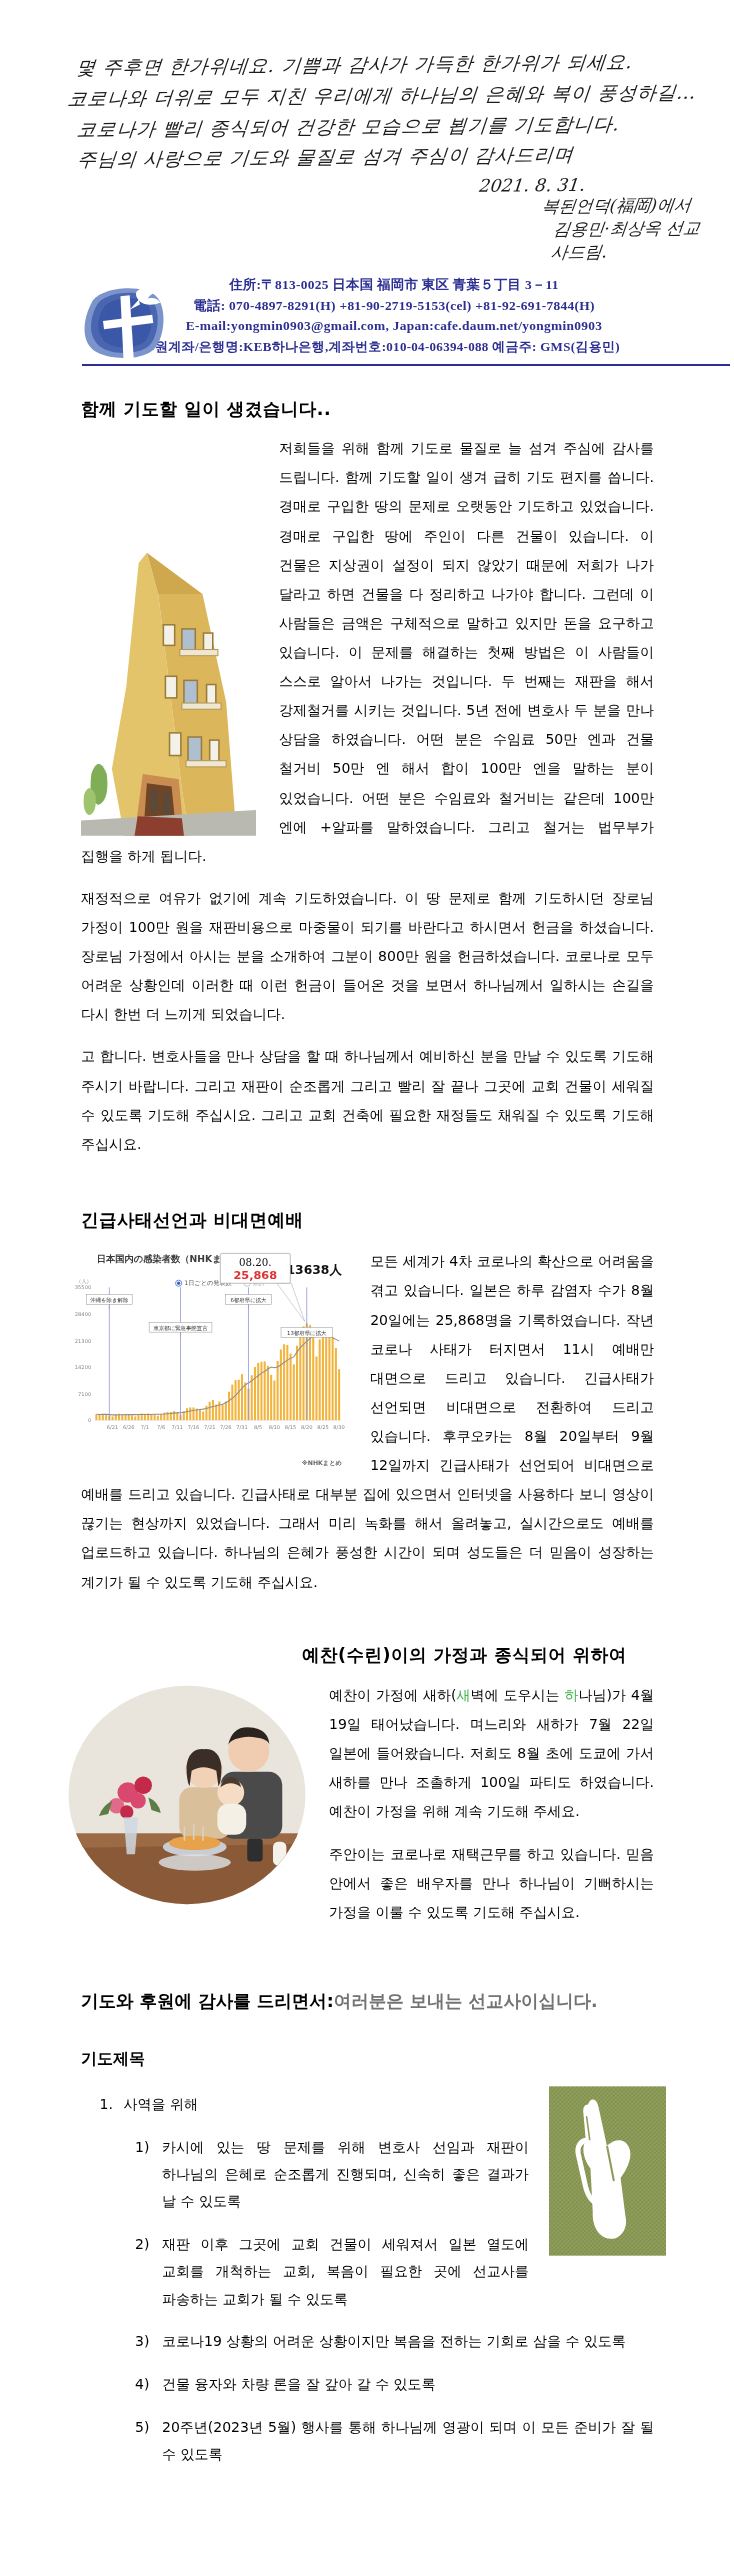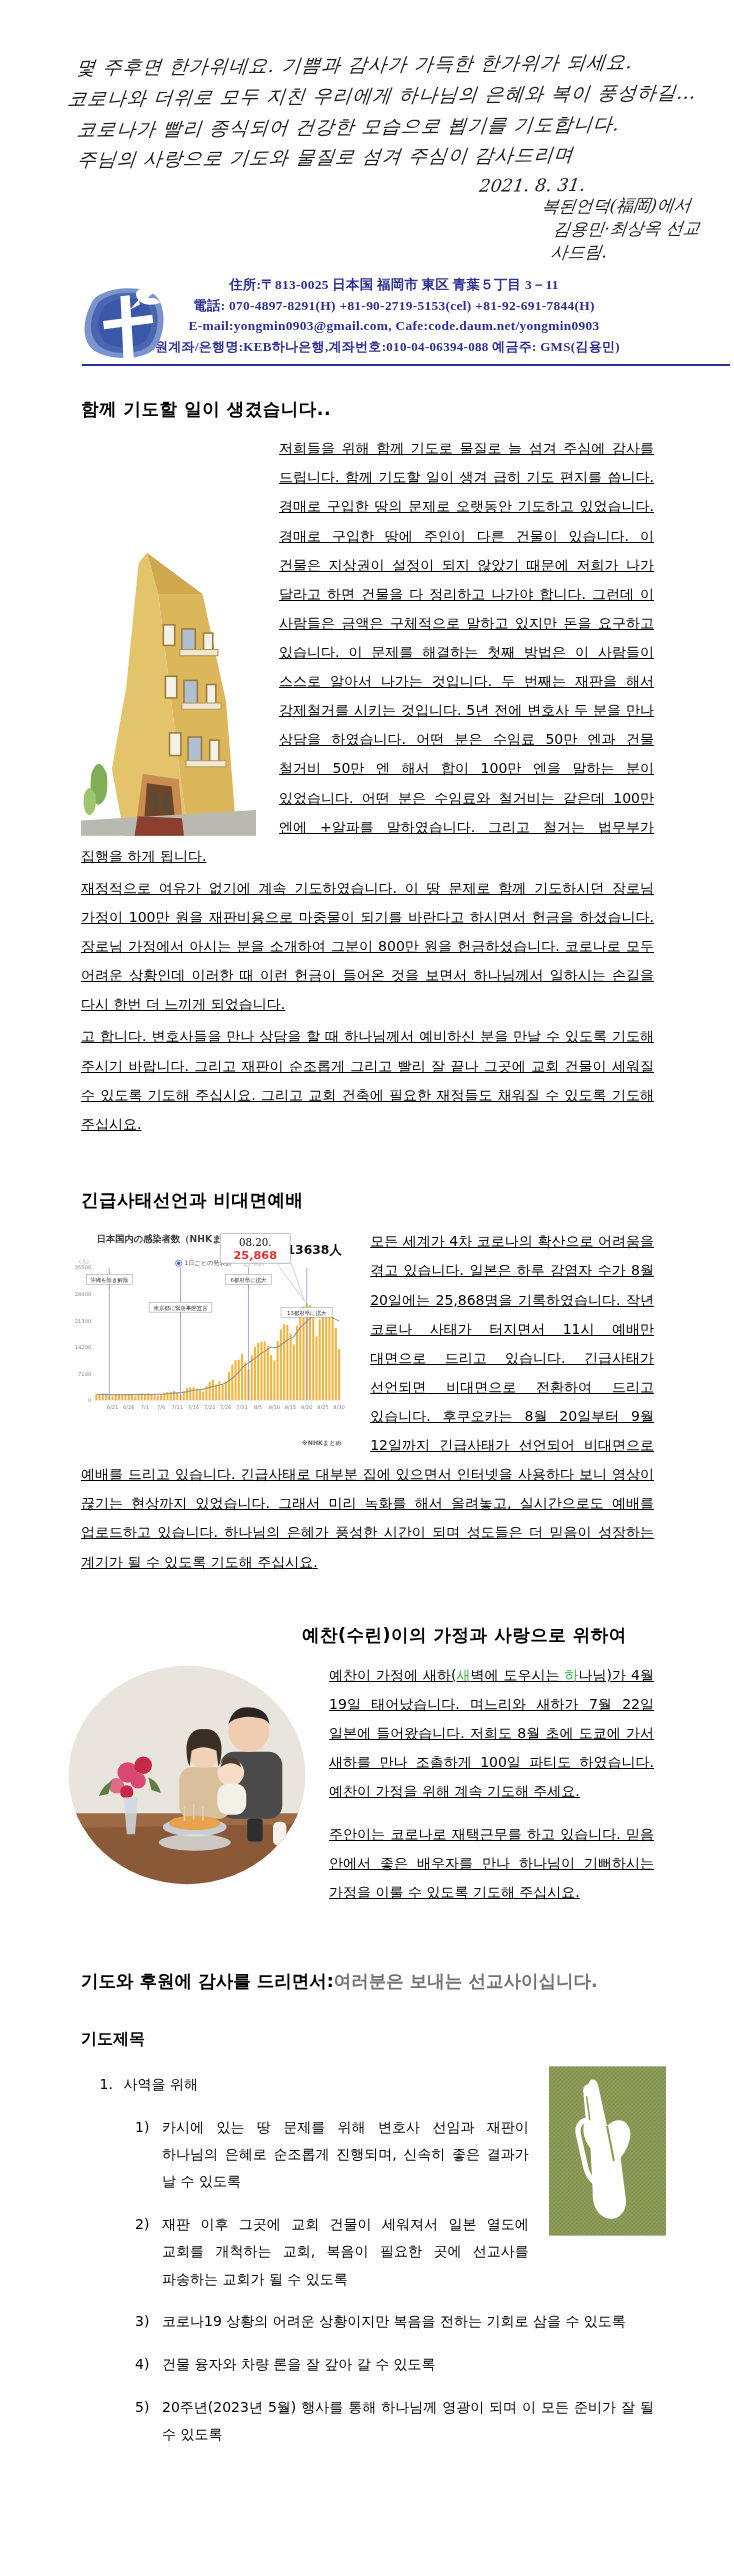--- a/index.html
+++ b/index.html
@@ -23,21 +23,21 @@
   .lh-verse { font-size:16px; letter-spacing:0.5px; }
   .lh-line { font-size:13.4px; margin-top:3px; letter-spacing:0.3px; }
   .lh-en { text-align:center; margin-left:0; font-size:13.4px; }
   .lh-account { text-align:center; font-size:13px; margin-top:4.1px; }
   .lh-rule { border-bottom:2.1px solid #2d3092; margin:8.2px 5.2px 0 82px; }
 
   
   section { padding:0 81px; }
   h2.sec-h { font-size:17.5px; font-weight:bold; letter-spacing:0.5px; }
   .body-txt { font-size:14px; line-height:2.08; text-align:justify; word-break:keep-all; }
-  .body-txt p { margin-top:3px; text-indent:17.5px;text-decoration:underline; }
+  .body-txt p { margin-top:13px; text-indent:17.5px; }
   .body-txt p.noindent { text-indent:0; }
 
   #sec1 { margin-top:31px; }
   #sec1 h2 { margin-bottom:13.4px; }
   .building-fig { float:left; width:175px; height:304px; margin:98px 23px 5.2px 0; }
 
   #sec2 { margin-top:49px; }
   #sec2 h2 { margin-bottom:15.5px; }
   .chart-fig { float:left; width:282px; height:227px; margin:2.1px 20.6px 3.1px -13.4px; background:#fff; }
 
@@ -90,21 +90,21 @@
         </g>
         <g>
           <path d="M118,18 C132,6 152,8 160,18 C150,22 144,24 140,32 C150,30 158,32 164,40 C150,46 134,46 124,38 C118,32 114,24 118,18 Z" fill="#ffffff"></path>
           <path d="M122,34 L104,54 L124,44 Z" fill="#ffffff"></path>
         </g>
       </svg>
     </div>
     <div class="lh-text">
       <div class="lh-line">住所:〒813-0025 日本国 福岡市 東区 青葉５丁目 3－11</div>
       <div class="lh-line">電話: 070-4897-8291(H) +81-90-2719-5153(cel) +81-92-691-7844(H)</div>
-      <div class="lh-line">E-mail:yongmin0903@gmail.com,   Cafe:code.daum.net/yongmin0903</div>
+      <div class="lh-line">E-mail:yongmin0903@gmail.com,   Japan:cafe.daum.net/yongmin0903</div>
     </div>
     <div class="lh-line lh-account">선교후원계좌/은행명:KEB하나은행,계좌번호:010-04-06394-088 예금주: GMS(김용민)</div>
     <div class="lh-rule"></div>
   </header>
 
   <section id="sec1" class="clearfix">
     <h2 class="sec-h">함께 기도할 일이 생겼습니다..</h2>
     <div class="body-txt">
       <figure class="building-fig">
         <svg width="175" height="304" viewBox="0 0 340 590">
@@ -281,21 +281,21 @@
             <text x="363.9605263157895" y="32" text-anchor="middle" font-size="20" fill="#111" font-family="'DejaVu Serif',serif">08.20.</text>
             <text x="363.9605263157895" y="58" text-anchor="middle" font-size="22" font-weight="bold" fill="#e03030">25,868</text>
             <text x="532" y="420" text-anchor="end" font-size="12" fill="#666" font-weight="bold">※NHKまとめ</text>
           </svg>
       </figure>
       <p class="noindent">모든 세계가 4차 코로나의 확산으로 어려움을 겪고 있습니다. 일본은 하루 감염자 수가 8월 20일에는 25,868명을 기록하였습니다. 작년 코로나 사태가 터지면서 11시 예배만 대면으로 드리고 있습니다. 긴급사태가 선언되면 비대면으로 전환하여 드리고 있습니다. 후쿠오카는 8월 20일부터 9월 12일까지 긴급사태가 선언되어 비대면으로 예배를 드리고 있습니다. 긴급사태로 대부분 집에 있으면서 인터넷을 사용하다 보니 영상이 끊기는 현상까지 있었습니다. 그래서 미리 녹화를 해서 올려놓고, 실시간으로도 예배를 업로드하고 있습니다. 하나님의 은혜가 풍성한 시간이 되며 성도들은 더 믿음이 성장하는 계기가 될 수 있도록 기도해 주십시요.</p>
     </div>
   </section>
 
   <section id="sec3" class="clearfix">
-    <h2 class="sec-h">예찬(수린)이의 가정과 사랑으로 위하여</h2>
+    <h2 class="sec-h">예찬(수린)이의 가정과 종식되어 위하여</h2>
     <div class="body-txt">
       <figure class="family-fig">
         <svg width="242" height="222" viewBox="0 0 470 430">
           <defs>
               <clipPath id="ovalClip">
                 <ellipse cx="235" cy="215" rx="230" ry="212"></ellipse>
               </clipPath>
             </defs>
           <g clip-path="url(#ovalClip)">
             <rect width="470" height="430" fill="#eae5dc"></rect>

